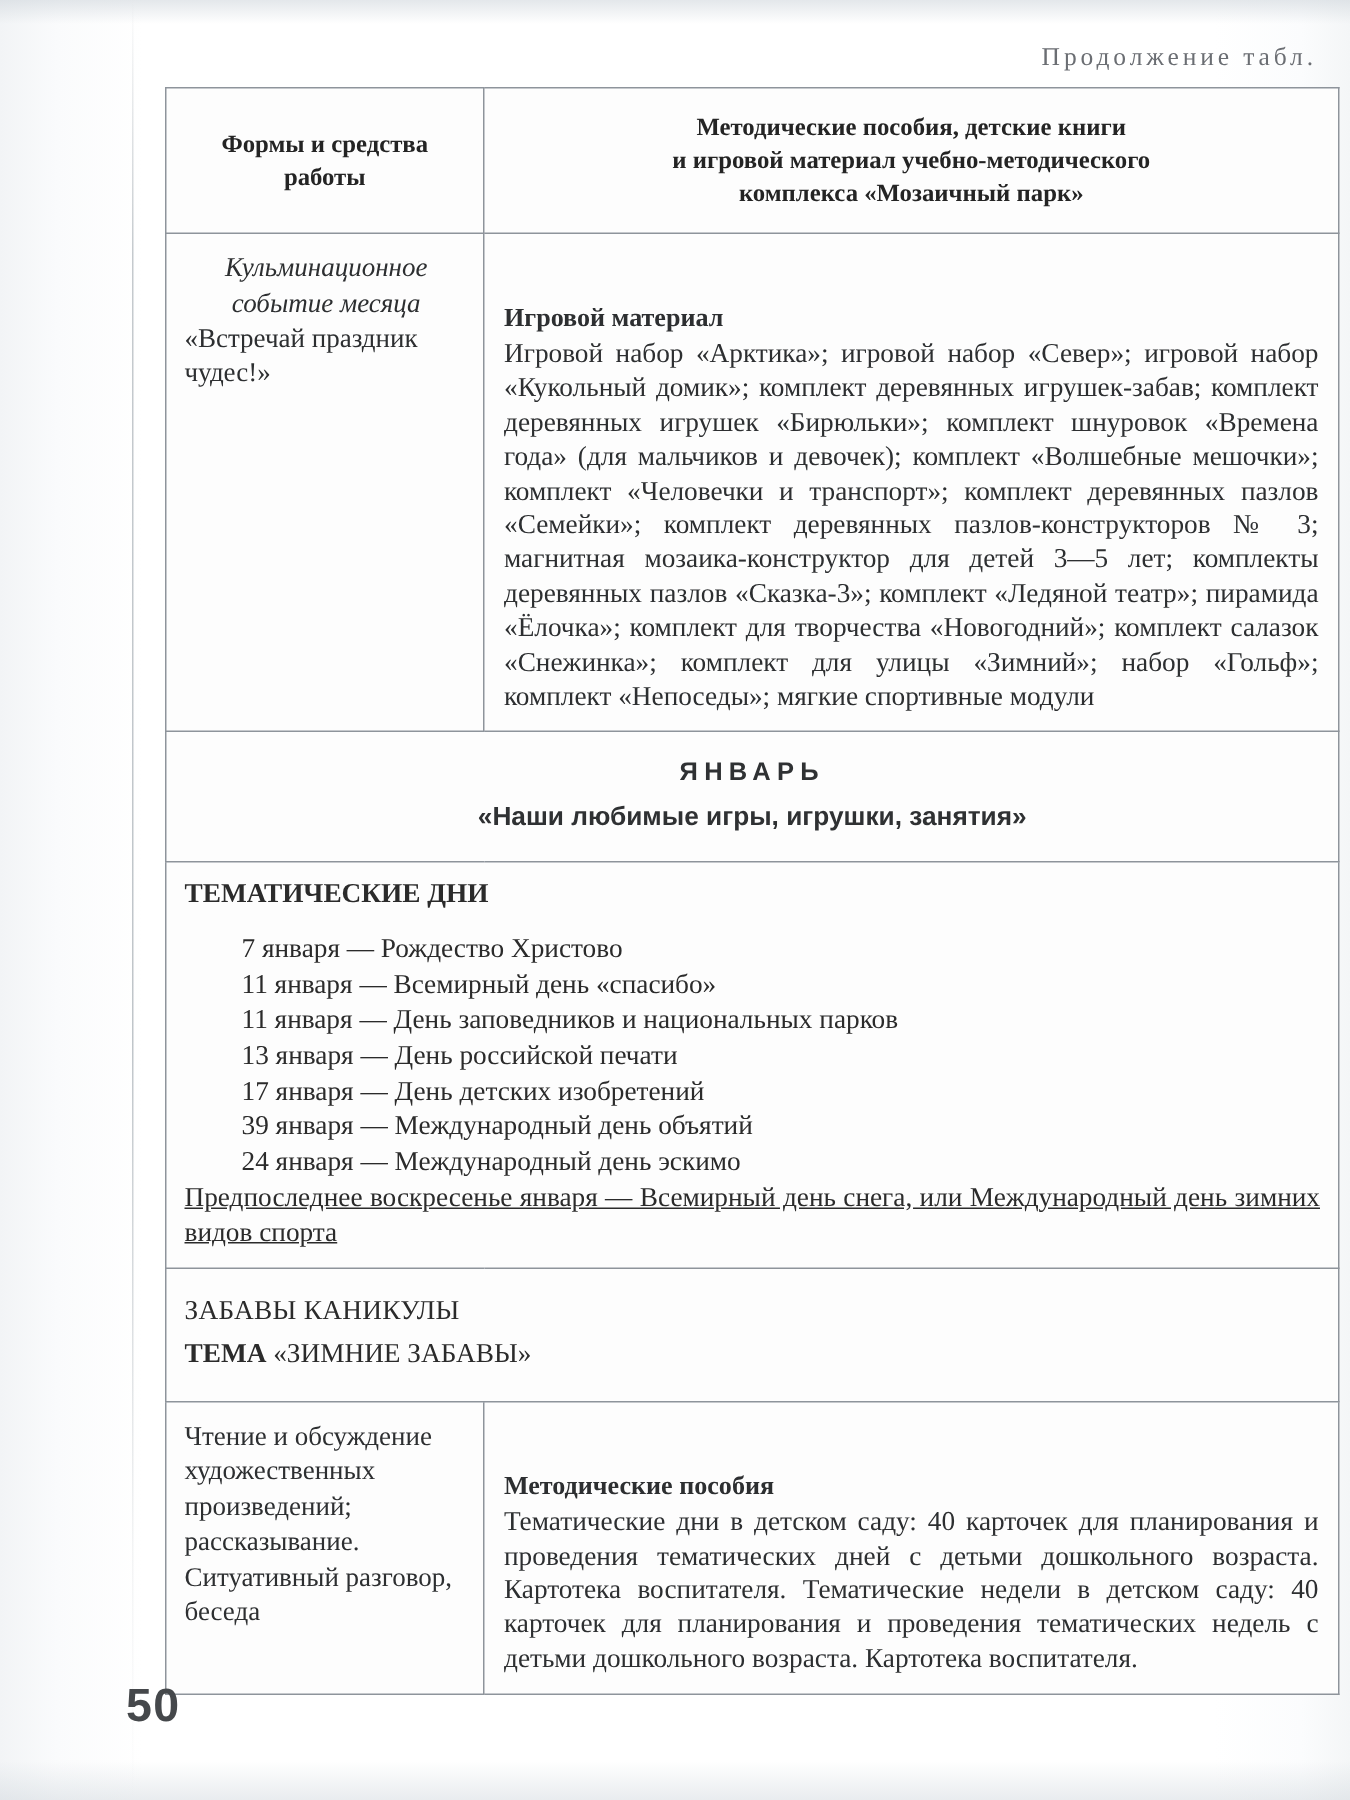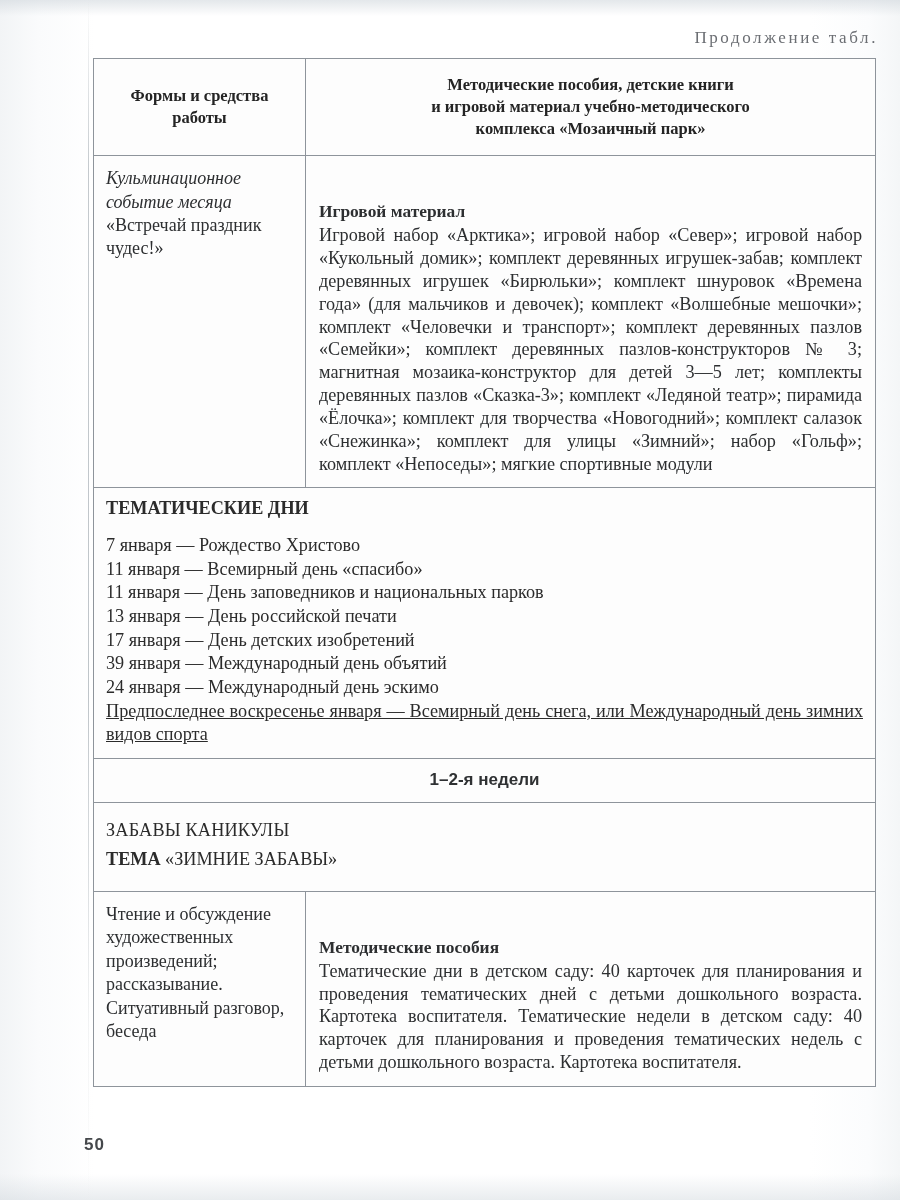--- a/index.html
+++ b/index.html
@@ -58,21 +58,21 @@
     top: 28px;
     font-size: 17px;
     letter-spacing: 2.6px;
     color: #6b6e73;
     white-space: nowrap;
   }
 
   
   .table-wrap {
     position: absolute;
-    left: 93px;
+    left: 110px;
     top: 58px;
     width: 782px;
   }
   table.sheet {
     width: 100%;
     border-collapse: collapse;
     table-layout: fixed;
   }
   table.sheet td {
     border: 1px solid #8e949b;
@@ -102,20 +102,21 @@
   }
   .cell-left {
     padding: 11px 10px 12px 12px;
     font-size: 18px;
     line-height: 1.30;
   }
   .cell-just { text-align: justify; text-align-last: left; }
   .lead-italic {
     font-style: italic;
     display: block;
+    text-align: center;
   }
   .bold-head {
     font-weight: bold;
     display: block;
     font-size: 17.4px;
     margin-bottom: 1px;
     margin-top: 35px;
   }
 
   
@@ -155,21 +156,21 @@
     padding: 9px 12px 11px;
     font-size: 18.2px;
     line-height: 1.30;
   }
   .daylist .block-title {
     font-weight: bold;
     font-size: 18.2px;
     display: block;
     margin-bottom: 13px;
   }
-  .daylist .day-row { display: block; }
+  .daylist .day-row { display: block; margin-left: 38px; }
   .daylist .tail {
     display: block;
     text-align: justify;
     text-align-last: left;
     text-decoration: underline;
   }
 
   
   .theme-block {
     padding: 13px 12px 16px;
@@ -180,21 +181,21 @@
   .theme-block .line2 { display: block; }
   .theme-block .tema-bold { font-weight: bold; }
 
   
   .folio {
     position: absolute;
     left: 84px;
     bottom: 45px;
     font-family: "Liberation Sans", "DejaVu Sans", sans-serif;
     font-weight: bold;
-    font-size: 17px;
+    font-size: 31px;
     color: #45484b;
     letter-spacing: 1px;
   }
 </style>
 </head>
 <body>
 
 <div class="page"></div>
 <div class="scan-shadow-top"></div>
 <div class="scan-shadow-bottom"></div>
@@ -224,38 +225,41 @@
         <td class="cell cell-left">
           <span class="lead-italic">Кульминационное событие месяца</span>
           <span>«Встречай праздник чудес!»</span>
         </td>
         <td class="cell cell-just">
           <span class="bold-head">Игровой материал</span>
           <span>Игровой набор «Арктика»; игровой набор «Север»; игровой набор «Кукольный домик»; комплект деревянных игрушек-забав; комплект деревянных игрушек «Бирюльки»; комплект шнуровок «Времена года» (для мальчиков и девочек); комплект «Волшебные мешочки»; комплект «Человечки и транспорт»; комплект деревянных пазлов «Семейки»; комплект деревянных пазлов-конструкторов № 3; магнитная мозаика-конструктор для детей 3—5 лет; комплекты деревянных пазлов «Сказка-3»; комплект «Ледяной театр»; пирамида «Ёлочка»; комплект для творчества «Новогодний»; комплект салазок «Снежинка»; комплект для улицы «Зимний»; набор «Гольф»; комплект «Непоседы»; мягкие спортивные модули</span>
         </td>
       </tr>
 
+      <tr>
+        <td class="banner" colspan="2">
+          <span class="month">ЯНВАРЬ</span>
+          <span class="motto">«Наши любимые игры, игрушки, занятия»</span>
+        </td>
+      </tr>
 
       <tr>
         <td class="daylist" colspan="2">
           <span class="block-title">ТЕМАТИЧЕСКИЕ ДНИ</span>
           <span class="day-row">7 января — Рождество Христово</span>
           <span class="day-row">11 января — Всемирный день «спасибо»</span>
           <span class="day-row">11 января — День заповедников и национальных парков</span>
           <span class="day-row">13 января — День российской печати</span>
           <span class="day-row">17 января — День детских изобретений</span>
           <span class="day-row">39 января — Международный день объятий</span>
           <span class="day-row">24 января — Международный день эскимо</span>
           <span class="tail">Предпоследнее воскресенье января — Всемирный день снега, или Международный день зимних видов спорта</span>
         </td>
       </tr>
 
-      <tr>
-        <td class="weeks" colspan="2">1–2-я недели</td>
-      </tr>
 
       <tr>
         <td class="theme-block" colspan="2">
           <span class="line1">ЗАБАВЫ КАНИКУЛЫ</span>
           <span class="line2"><span class="tema-bold">ТЕМА</span><span> «ЗИМНИЕ ЗАБАВЫ»</span></span>
         </td>
       </tr>
 
       <tr>
         <td class="cell cell-left">Чтение и обсуждение художественных произведений; рассказывание. Ситуативный разговор, беседа</td>

